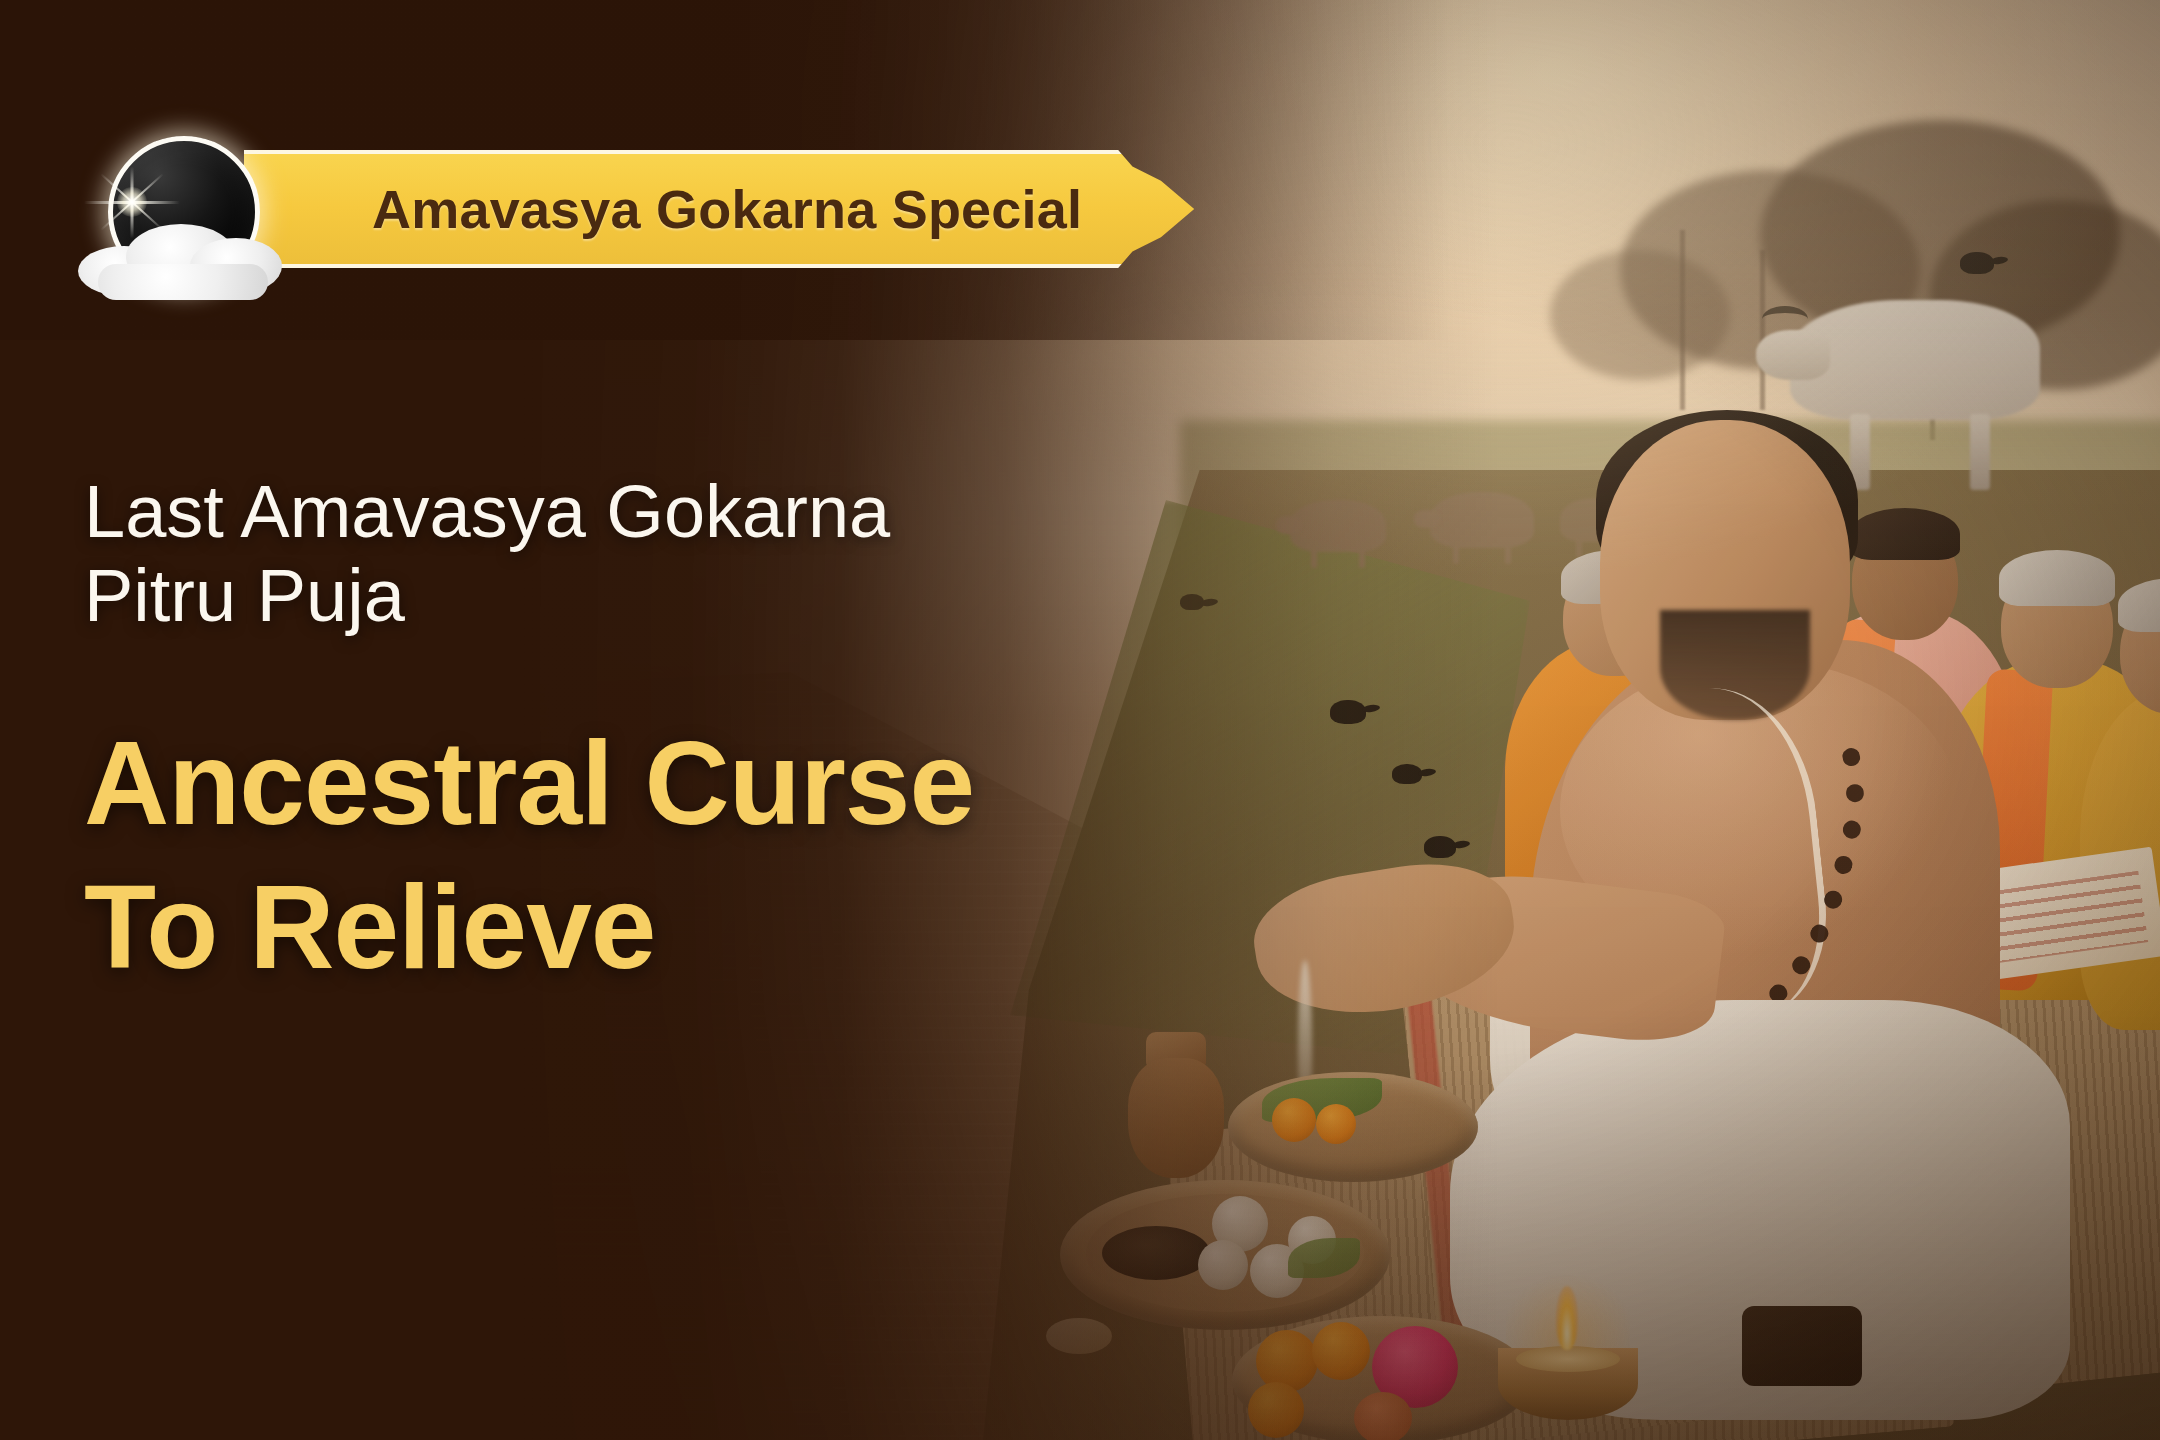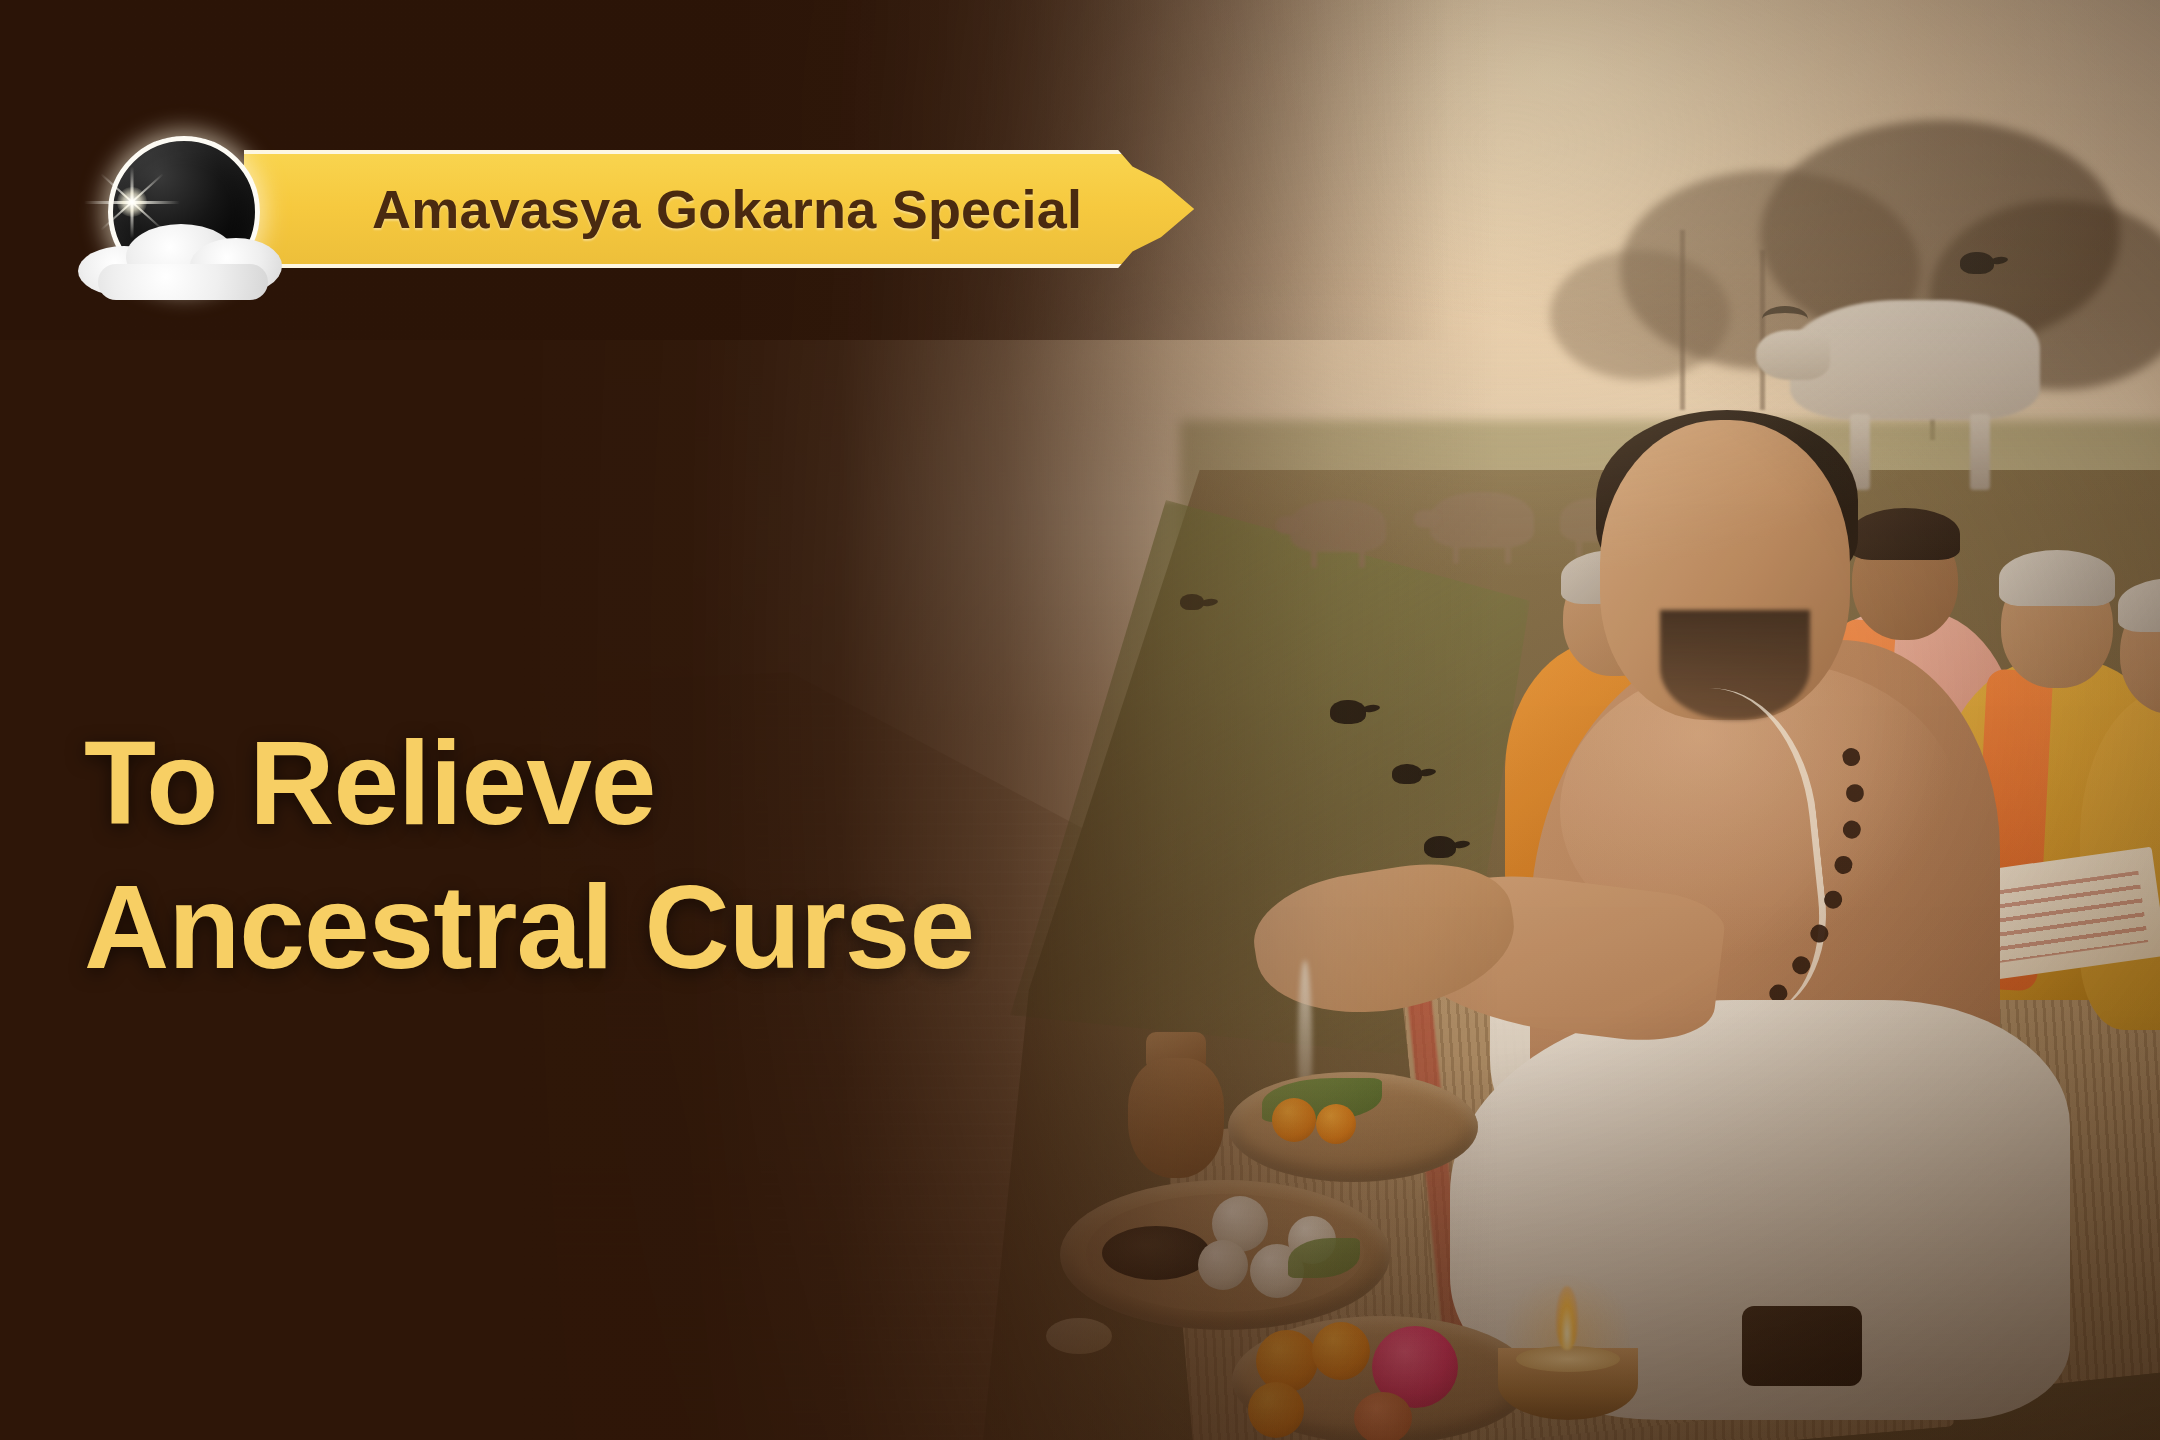--- a/index.html
+++ b/index.html
@@ -508,21 +508,25 @@
           <span class="fl-d2"></span>
           <div class="fl-core"></div>
         </div>
         <div class="cloud cl1"></div>
         <div class="cloud cl2"></div>
         <div class="cloud cl3"></div>
         <div class="cloud cl4"></div>
       </div>
     </div>
 
+    <div class="sub">
+      <span>Last Amavasya Gokarna</span>
+      <span>Pitru Puja</span>
+    </div>
 
     <div class="title">
+      <span>Ancestral Curse</span>
       <span>To Relieve</span>
-      <span>Ancestral Curse</span>
     </div>
 
 
   </div>
 </div>
 
 </body></html>

